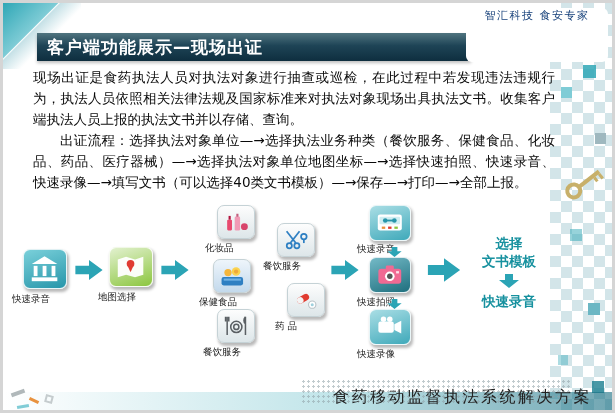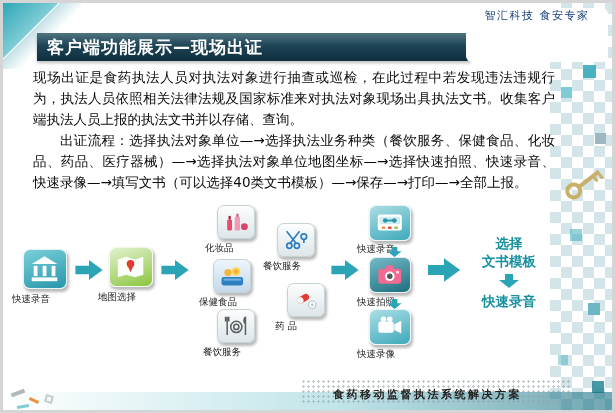--- a/index.html
+++ b/index.html
@@ -65,21 +65,21 @@
   .step-label { position:absolute; z-index:2; font-size:9.5px; font-weight:normal;
     color:#1a1a1a; text-align:left; }
   .arrow { position:absolute; z-index:2; }
 
   .result { position:absolute; left:462px; top:230px; width:88px; z-index:2;
     text-align:center; color:#17919f; font-weight:bold; font-size:13.5px; }
   .result div { margin:2px 0; line-height:16px; }
   .result-arrow { display:block; margin:5px auto; }
 
   .footer { position:absolute; left:330px; top:384px; z-index:3;
-    font-size:11px; font-weight:bold; color:#222; letter-spacing:2.5px; }
+    font-size:16px; font-weight:normal; color:#222; letter-spacing:2.5px; }
 </style>
 </head>
 <body>
 
 <div class="slide">
 
   <div class="corner-tl"></div>
   <div class="mosaic"></div>
   <div class="sq" style="right:16px;top:62px;width:13px;height:13px;background:#2fa7b6;opacity:.85"></div>
   <div class="sq" style="right:40px;top:84px;width:11px;height:11px;background:#7fccd6"></div>

